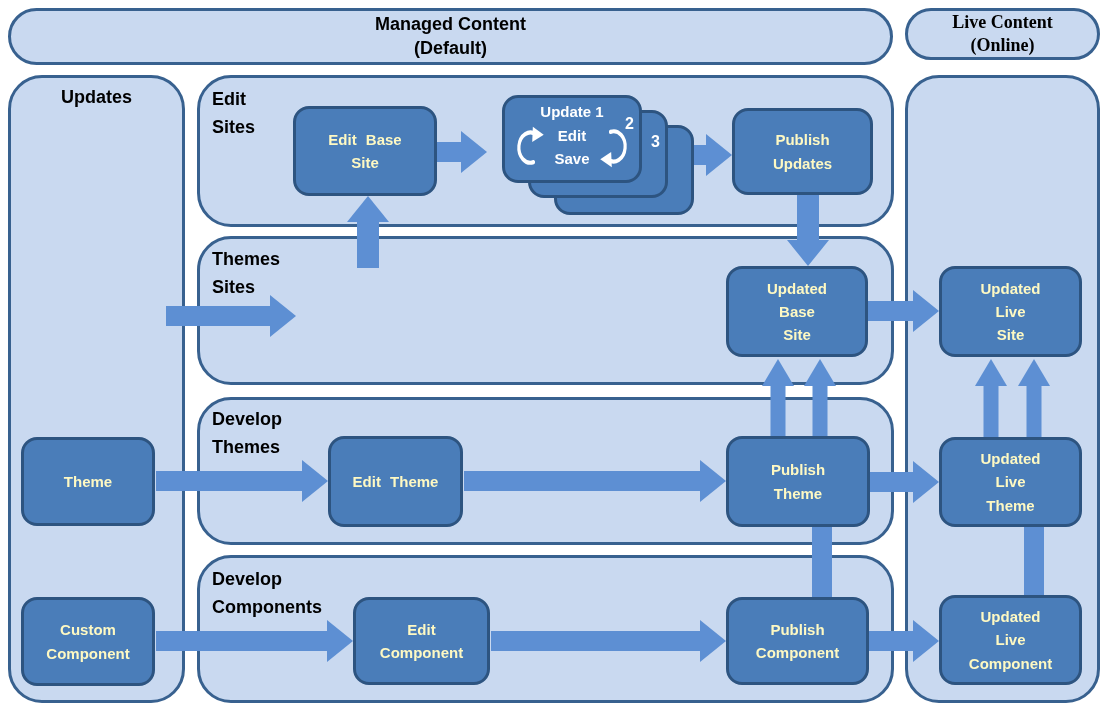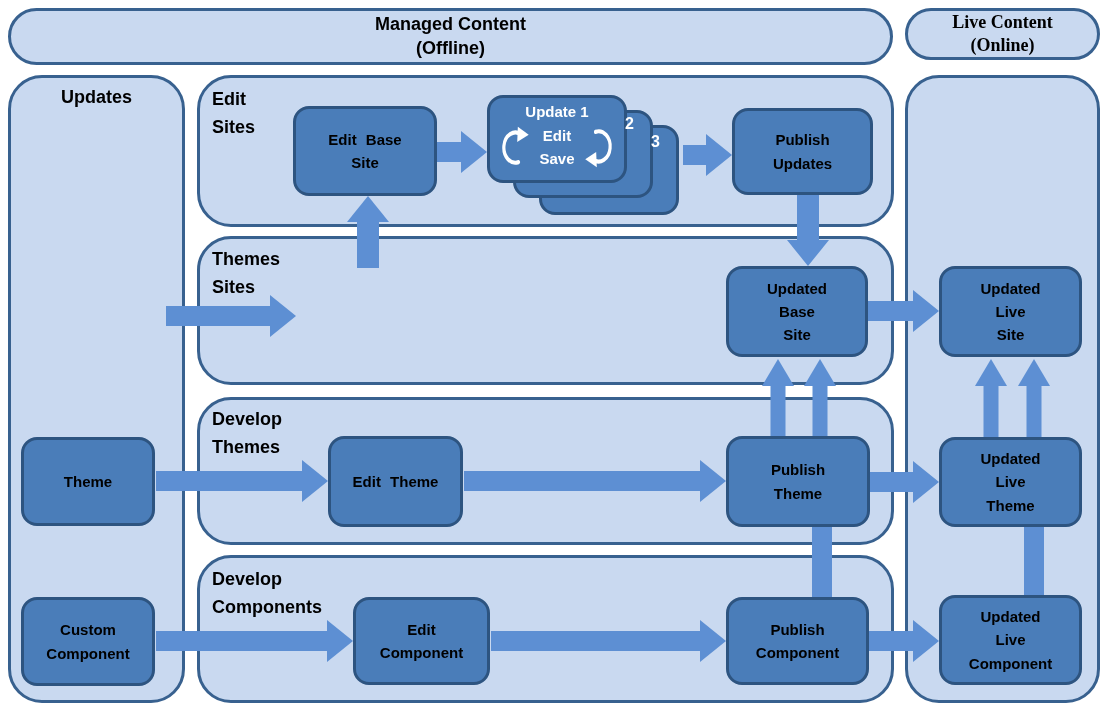--- a/index.html
+++ b/index.html
@@ -8,21 +8,21 @@
   .container{position:absolute;background:#c9d9f0;border:3px solid #38618f;
              border-radius:34px;box-sizing:border-box;z-index:1;}
   .hdr{display:flex;align-items:center;justify-content:center;border-radius:29px;}
   .hdr-text{font-size:18px;font-weight:bold;color:#000;text-align:center;
             line-height:1.3;white-space:pre-line;}
   .section-label{position:absolute;font-size:18px;font-weight:bold;color:#000;
                  line-height:1.55;white-space:pre-line;z-index:4;}
   .section-label.center{text-align:center;}
   .node{position:absolute;background:#4a7db9;border:3px solid #2d5480;border-radius:16px;
         box-sizing:border-box;display:flex;align-items:center;justify-content:center;
-        color:#000000;font-weight:bold;font-size:15px;text-align:center;line-height:1.55;
+        color:#fef9c3;font-weight:bold;font-size:15px;text-align:center;line-height:1.55;
         white-space:pre-line;word-spacing:5px;z-index:3;}
   
   .ah{position:absolute;height:42px;z-index:2;}
   .ah .shaft{position:absolute;left:0;top:11px;height:20px;background:#5d8fd3;}
   .ah .head{position:absolute;right:0;top:0;width:0;height:0;
             border-top:21px solid transparent;border-bottom:21px solid transparent;
             border-left:26px solid #5d8fd3;}
   
   .av{position:absolute;z-index:2;}
   .av .shaft{position:absolute;left:50%;transform:translateX(-50%);background:#5d8fd3;}
@@ -35,37 +35,37 @@
   .av.down .head{bottom:0;border-left:21px solid transparent;border-right:21px solid transparent;
                  border-top:26px solid #5d8fd3;}
   .av.down .shaft{top:0;bottom:24px;width:22px;}
   .av.sm{width:32px;}
   .av.sm .head{border-left-width:16px;border-right-width:16px;border-bottom-width:27px;}
   .av.sm .shaft{width:15px;top:25px;}
   .vconn{position:absolute;width:20px;background:#5d8fd3;z-index:2;}
   
   .stack{position:absolute;left:487px;top:95px;width:192px;height:120px;z-index:3;}
   .card{position:absolute;width:140px;height:88px;background:#4a7db9;
-        border:3px solid #2d5480;border-radius:16px;box-sizing:border-box;}
+        border:3px solid #2d5480;border-radius:16px;box-sizing:border-box;margin-left:15px;}
   .badge{position:absolute;color:#fff;font-weight:bold;font-size:16px;z-index:5;}
   .card-front{display:flex;flex-direction:column;align-items:center;padding-top:3px;}
   .card-title{color:#fff;font-weight:bold;font-size:15px;line-height:22px;}
   .card-row{display:flex;align-items:center;gap:3px;margin-top:1px;}
   .card-mid{color:#fff;font-weight:bold;font-size:15px;line-height:23px;
             white-space:pre-line;text-align:center;min-width:48px;}
   .cycle{width:32px;height:42px;}
 </style>
 </head>
 <body>
 
 <div class="canvas">
 
   <div class="container hdr" style="left:8px;top:8px;width:885px;height:57px;">
     <div class="hdr-text">Managed Content
-(Offline)</div>
+(Default)</div>
   </div>
   <div class="container hdr" style="left:905px;top:8px;width:195px;height:52px;font-family:Liberation Serif, serif;">
     <div class="hdr-text">Live Content
 (Online)</div>
   </div>
 
   <div class="container" style="left:8px;top:75px;width:177px;height:628px;"></div>
   <div class="container" style="left:197px;top:75px;width:697px;height:152px;"></div>
   <div class="container" style="left:197px;top:236px;width:697px;height:149px;"></div>
   <div class="container" style="left:197px;top:397px;width:697px;height:148px;"></div>

